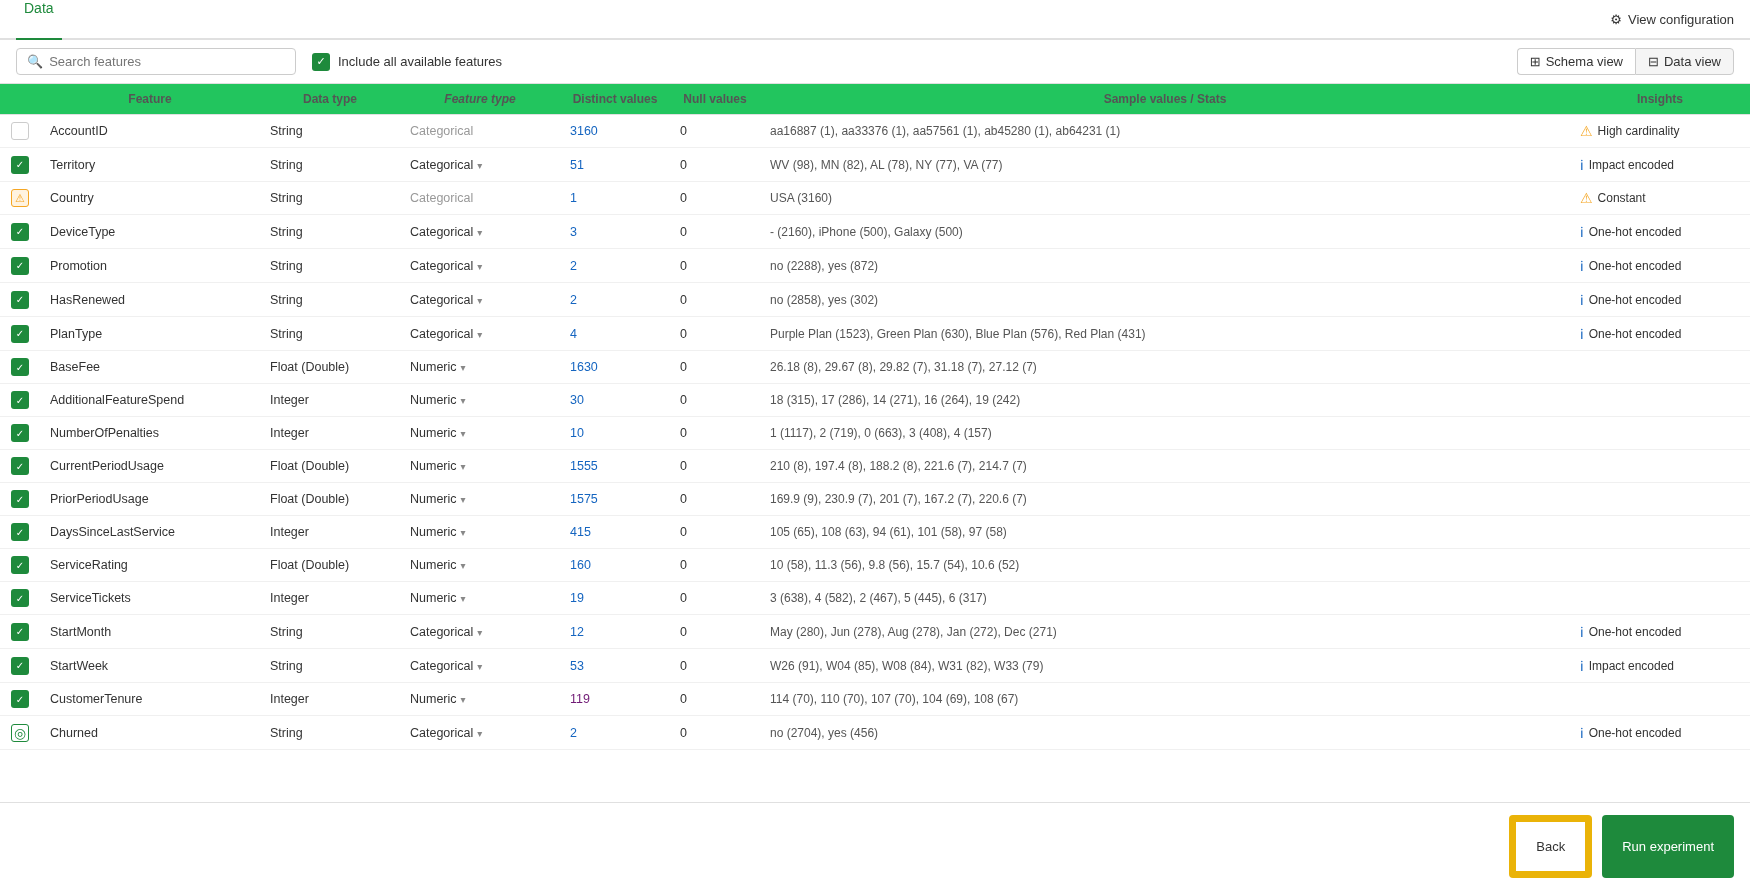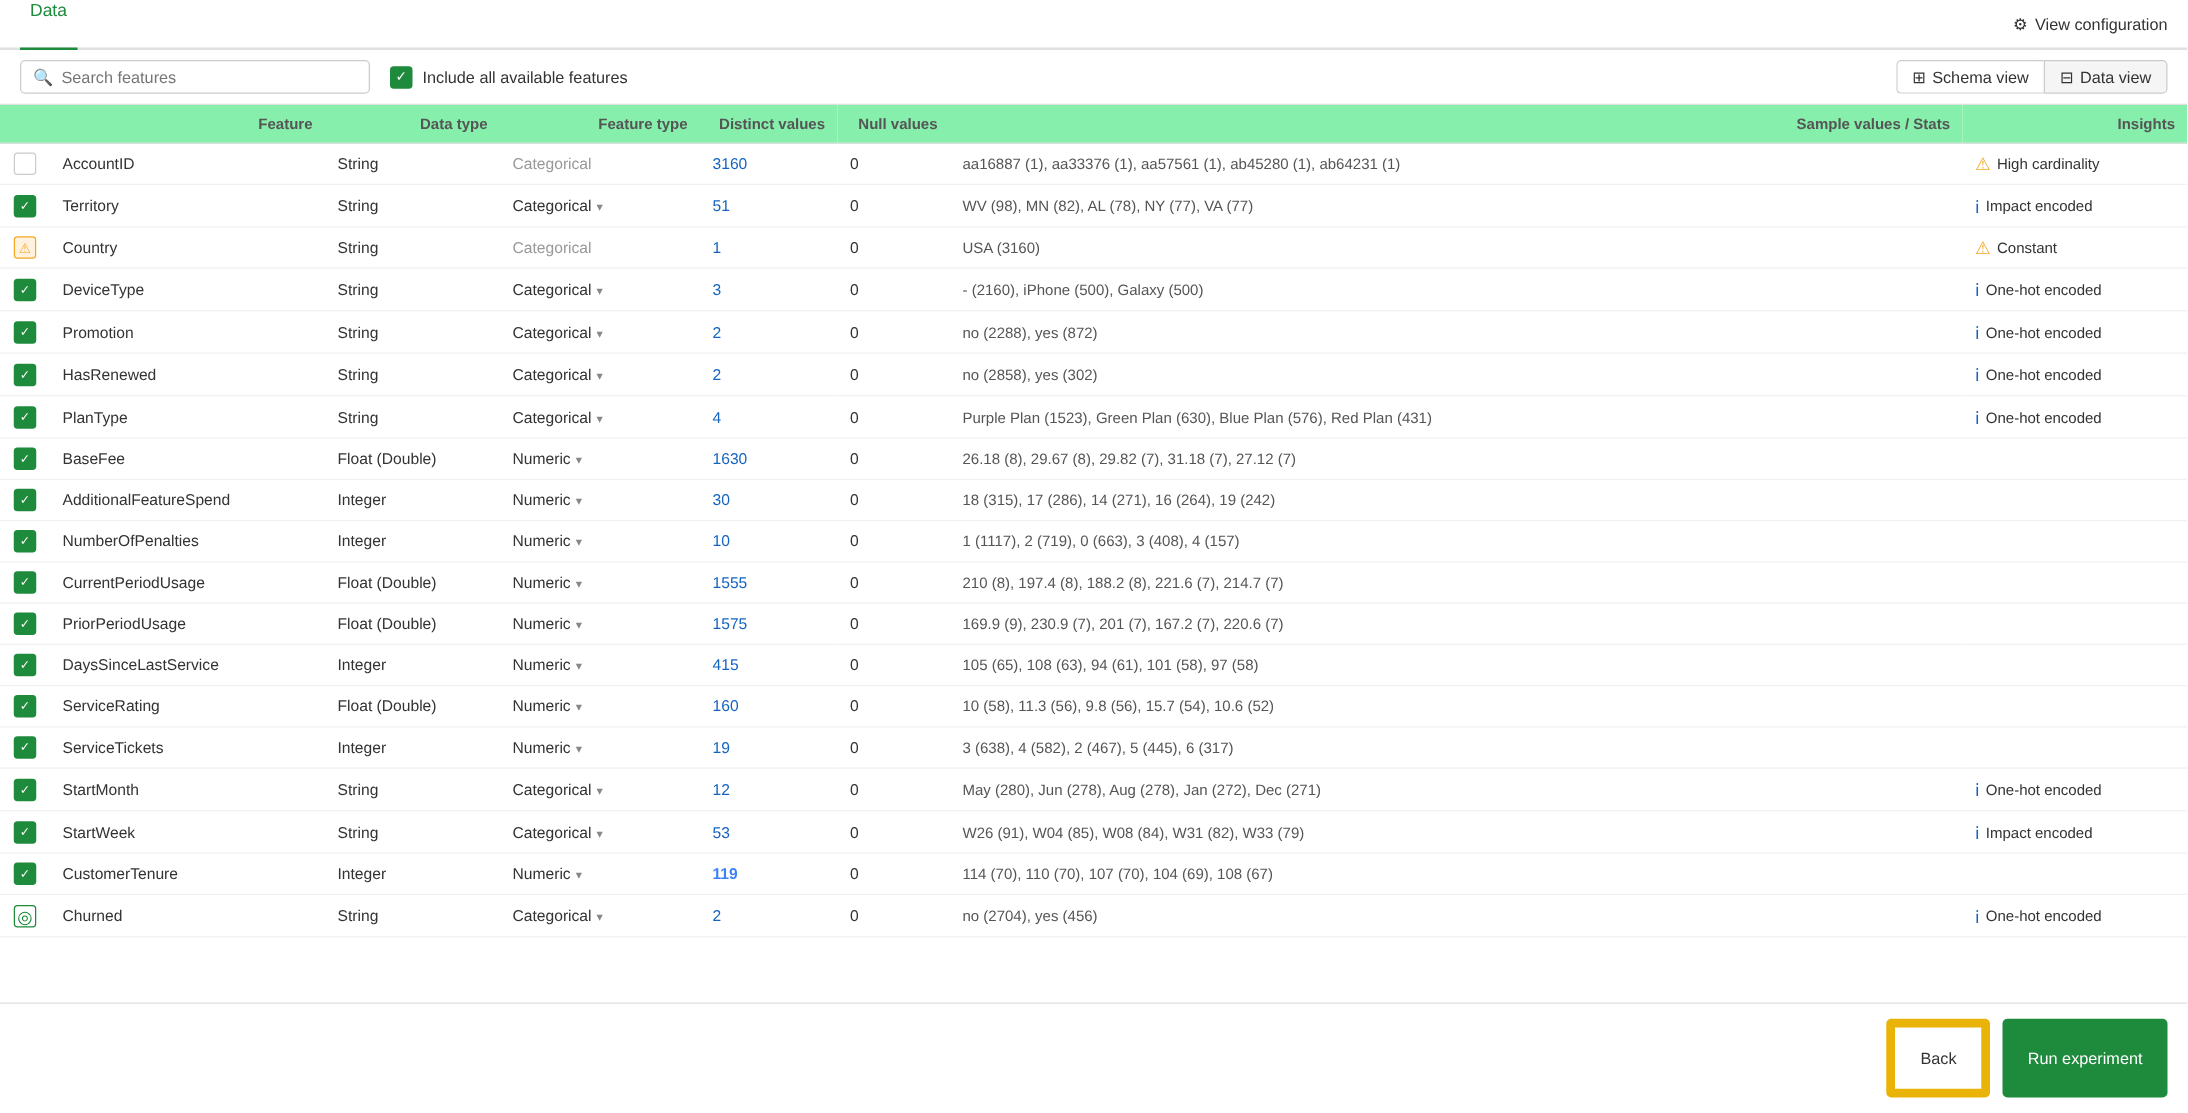--- a/index.html
+++ b/index.html
@@ -50,22 +50,22 @@
     }
     .view-btn:first-child { border-radius: 4px 0 0 4px; border-right: none; }
     .view-btn:last-child { border-radius: 0 4px 4px 0; }
     .view-btn.active { background: #fff; font-weight: 500; }
 
     
     .table-container { overflow-y: auto; flex: 1; }
     table { width: 100%; border-collapse: collapse; }
     thead tr { border-bottom: 1px solid #e0e0e0; }
     thead th {
-      padding: 8px 10px; text-align: right; font-weight: 600; font-size: 12px;
-      color: #555; background: #86efac; white-space: nowrap;
+      padding: 8px 10px; text-align: center; font-weight: 600; font-size: 12px;
+      color: #555; background: #22c55e; white-space: nowrap;
     }
     tbody tr { border-bottom: 1px solid #f0f0f0; }
     tbody td { padding: 7px 10px; font-size: 12.5px; color: #333; vertical-align: middle; }
 
     .feature-checkbox { width: 18px; height: 18px; border-radius: 3px; display: flex; align-items: center; justify-content: center; flex-shrink: 0; }
     .feature-checkbox.checked { background: #1e8a3c; color: #fff; font-size: 10px; }
     .feature-checkbox.unchecked { border: 1px solid #ccc; background: #fff; }
     .feature-checkbox.warning { background: #fff3e0; border: 1px solid #f5a623; color: #f5a623; font-size: 11px; }
     .feature-checkbox.target { background: #fff; border: 1px solid #1e8a3c; color: #1e8a3c; font-size: 13px; }
 
@@ -133,21 +133,21 @@
   </div>
 
   <div class="main-content">
     <div class="table-container">
       <table>
         <thead>
           <tr>
             <th style="width:40px;"></th>
             <th style="width:220px;">Feature</th>
             <th style="width:140px;">Data type</th>
-            <th style="width:160px;">Feature type</th>
+            <th style="width:160px;font-style:italic;">Feature type</th>
             <th style="width:110px;">Distinct values</th>
             <th style="width:90px;">Null values</th>
             <th>Sample values / Stats</th>
             <th style="width:180px;">Insights</th>
           </tr>
         </thead>
         <tbody id="table-body">
         <tr>
       <td>
                 <div class="checkbox-cell">
@@ -433,21 +433,21 @@
     </tr>
             <tr>
       <td>
                 <div class="checkbox-cell">
                   <div class="feature-checkbox checked">✓</div>
                 </div>
               </td>
       <td>CustomerTenure</td>
       <td>Integer</td>
       <td><span style="color:#333;">Numeric</span><span style="color:#888;font-size:10px;margin-left:4px;">▾</span></td>
-      <td><span style="color:#3b82f6;font-weight:bold;">119</span></td>
+      <td><span style="color:#701a75;">119</span></td>
       <td>0</td>
       <td class="sample-vals">114 (70), 110 (70), 107 (70), 104 (69), 108 (67)</td>
       <td></td>
     </tr>
             <tr>
       <td>
                 <div class="checkbox-cell">
                   <div class="feature-checkbox target" style="font-size:14px;">◎</div>
                 </div>
               </td>

